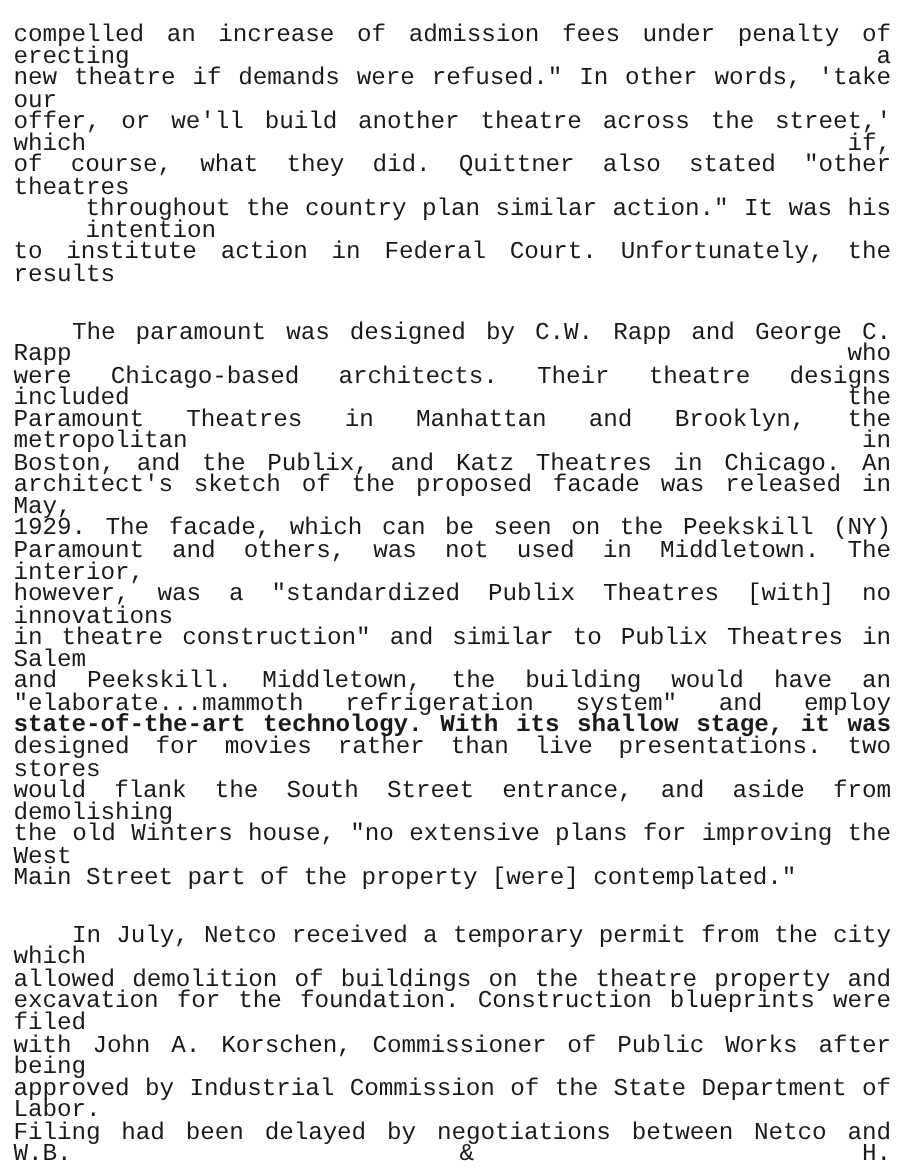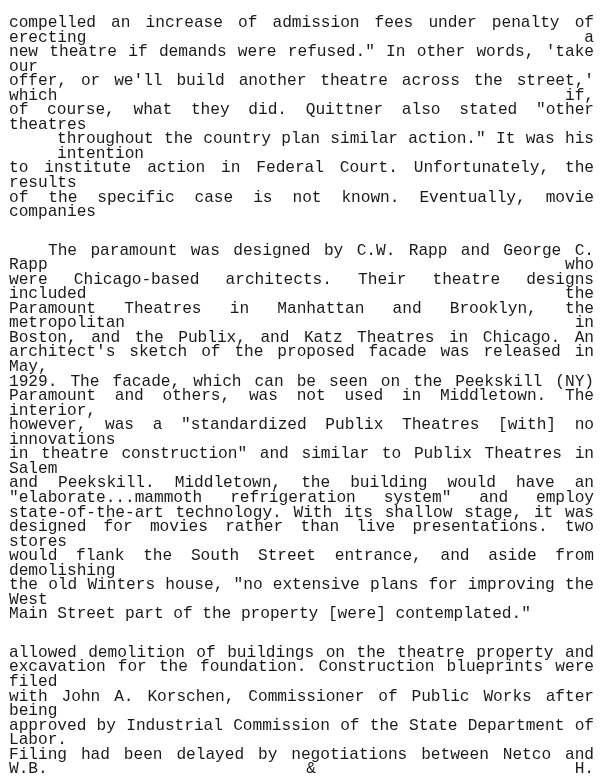--- a/index.html
+++ b/index.html
@@ -20,43 +20,43 @@
 <body>
 
 <div class="page">
   <div class="para">
     <span class="line" style="white-space: normal; margin-top: 15px;">compelled an increase of admission fees under penalty of erecting a</span>
     <span class="line" style="white-space: normal;">new theatre if demands were refused."  In other words, 'take our</span>
     <span class="line" style="white-space: normal;">offer, or we'll build another theatre across the street,' which if,</span>
     <span class="line" style="white-space: normal;">of course, what they did.  Quittner also stated "other theatres</span>
     <span class="line" style="white-space: normal; margin-left: 48px;">throughout the country plan similar action."  It was his intention</span>
     <span class="line" style="white-space: normal;">to institute action in Federal Court.  Unfortunately, the results</span>
-    <span class="line" style="white-space: normal;">of the specific case is not known.  Eventually, movie companies</span>
   </div>
 
   <div class="para">
     <span class="line indent" style="white-space: normal;">The paramount was designed by C.W. Rapp and George C. Rapp who</span>
     <span class="line" style="white-space: normal;">were Chicago-based architects.  Their theatre designs included the</span>
     <span class="line" style="white-space: normal;">Paramount Theatres in Manhattan and Brooklyn, the metropolitan in</span>
     <span class="line" style="white-space: normal;">Boston, and the Publix, and Katz Theatres in Chicago.  An</span>
     <span class="line" style="white-space: normal; font-family: Liberation Mono, monospace;">architect's sketch of the proposed facade was released in May,</span>
     <span class="line" style="white-space: normal;">1929.  The facade, which can be seen on the Peekskill (NY)</span>
     <span class="line" style="white-space: normal;">Paramount and others, was not used in Middletown.  The interior,</span>
     <span class="line" style="white-space: normal;">however, was a "standardized Publix Theatres [with] no innovations</span>
     <span class="line" style="white-space: normal;">in theatre construction" and similar to Publix Theatres in Salem</span>
     <span class="line" style="white-space: normal;">and Peekskill.  Middletown, the building would have an</span>
     <span class="line" style="white-space: normal;">"elaborate...mammoth refrigeration system" and employ</span>
-    <span class="line" style="white-space: normal;">state-of-the-art technology.  With its shallow stage, it was</span>
+    <span class="line" style="white-space: normal; font-weight: bold;">state-of-the-art technology.  With its shallow stage, it was</span>
     <span class="line" style="white-space: normal;">designed for movies rather than live presentations.  two stores</span>
     <span class="line" style="white-space: normal;">would flank the South Street entrance, and aside from demolishing</span>
     <span class="line" style="white-space: normal;">the old Winters house, "no extensive plans for improving the West</span>
     <span class="line last">Main Street part of the property [were] contemplated."</span>
   </div>
 
   <div class="para">
+    <span class="line indent" style="white-space: normal;">In July, Netco received a temporary permit from the city which</span>
     <span class="line" style="white-space: normal;">allowed demolition of buildings on the theatre property and</span>
     <span class="line" style="white-space: normal;">excavation for the foundation.  Construction blueprints were filed</span>
     <span class="line" style="white-space: normal;">with John A. Korschen, Commissioner of Public Works after being</span>
     <span class="line" style="white-space: normal;">approved by Industrial Commission of the State Department of Labor.</span>
     <span class="line" style="white-space: normal;">Filing had been delayed by negotiations between Netco and W.B. &amp; H.</span>
 
   </div>
 
 </div>
 

